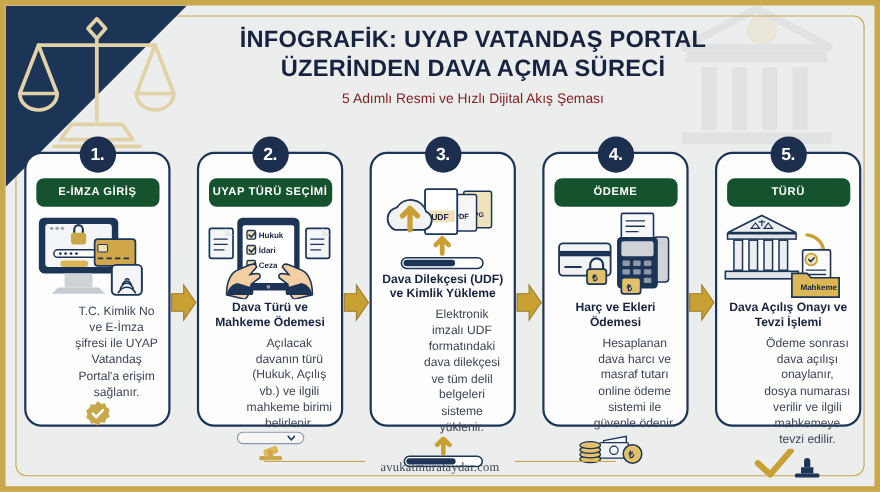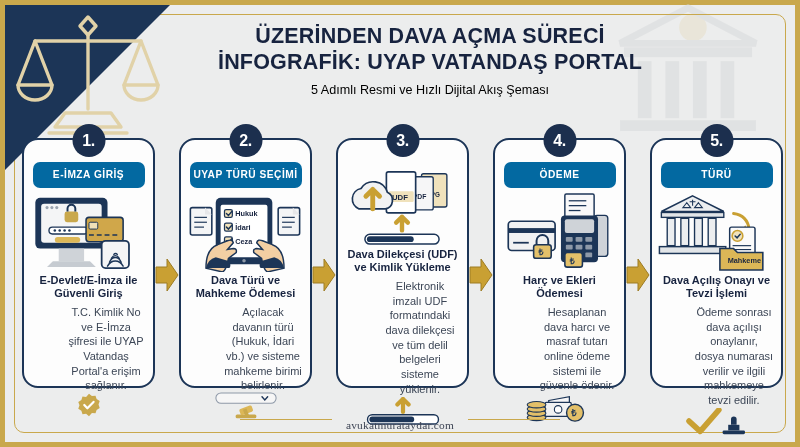--- a/index.html
+++ b/index.html
@@ -66,21 +66,21 @@
   }
   .title {
     color: #17233f;
     font-size: 21.5px;
     font-weight: bold;
     line-height: 1.2;
     letter-spacing: .2px;
   }
   .subtitle {
     margin-top: 7px;
-    color: #000000;
+    color: #7f1d1d;
     font-size: 12.6px;
     font-weight: normal;
   }
 
   
   .steps {
     position: absolute;
     left: 22px; top: 125px;
     width: 756px; height: 268px;
     display: flex;
@@ -111,21 +111,21 @@
     font-size: 16px;
     font-weight: bold;
     display: flex;
     align-items: center;
     justify-content: center;
     letter-spacing: -.5px;
   }
   .chip {
     width: 112px;
     min-height: 26px;
-    background: #0369a1;
+    background: #14532d;
     border-radius: 7px;
     color: #ffffff;
     font-size: 10.2px;
     font-weight: bold;
     letter-spacing: .5px;
     display: flex;
     align-items: center;
     justify-content: center;
     text-align: left;
     padding: 4px 3px;
@@ -226,22 +226,22 @@
           <path d="M111 84 a17 15 0 0 0 34 0"></path>
           <path d="M52 112 h46 l10 14 h-66 z"></path>
           <line x1="36" y1="132" x2="114" y2="132"></line>
         </g>
       </svg>
     </div>
   </div>
 
   <div class="header">
     <div class="title">
+      <div>İNFOGRAFİK: UYAP VATANDAŞ PORTAL</div>
       <div>ÜZERİNDEN DAVA AÇMA SÜRECİ</div>
-      <div>İNFOGRAFİK: UYAP VATANDAŞ PORTAL</div>
     </div>
     <div class="subtitle">5 Adımlı Resmi ve Hızlı Dijital Akış Şeması</div>
   </div>
 
   <div class="steps">
 
     <div class="card">
       <div class="step-num">1.</div>
       <div class="chip">E-İMZA GİRİŞ</div>
       <div class="art">
@@ -266,21 +266,20 @@
           <line x1="61" y1="44" x2="92" y2="44" stroke="#1c3557" stroke-width="1.6" stroke-dasharray="5 3"></line>
           <rect x="74" y="50" width="28" height="28" rx="4" fill="#f4f5f6" stroke="#1c3557" stroke-width="1.8"></rect>
           <g fill="none" stroke="#1c3557" stroke-width="1.5" stroke-linecap="round">
             <path d="M82 72 a7 10 0 0 1 12 0"></path>
             <path d="M84 68 a5 7 0 0 1 8 0"></path>
             <path d="M86.5 64 a2.6 4 0 0 1 3.5 0"></path>
             <path d="M80 76 a10 13 0 0 1 16 0"></path>
           </g>
         </svg>
       </div>
-      <div class="card-title">E-Devlet/E-İmza ile Güvenli Giriş</div>
       <div class="card-desc">T.C. Kimlik No ve E-İmza şifresi ile UYAP Vatandaş Portal'a erişim sağlanır.</div>
       <div class="card-foot">
         <svg viewBox="0 0 28 28" width="24" height="24">
           <path d="M14 1 l3.4 2.6 4.2-.5 1.3 4 3.6 2.3-1.4 4 1.4 4-3.6 2.3-1.3 4-4.2-.5L14 27l-3.4-2.8-4.2.5-1.3-4L1.5 18.4 2.9 14.4 1.5 10.4 5.1 8.1 6.4 4.1l4.2.5z" fill="#c9a84c"></path>
           <path d="M8.5 14 l3.6 3.8 7.2-7.4" fill="none" stroke="#ffffff" stroke-width="2.6" stroke-linecap="round" stroke-linejoin="round"></path>
         </svg>
       </div>
     </div>
 
     <div class="arrow">
@@ -318,21 +317,21 @@
             <path d="M41 50 l2 2 3.5-4" fill="none" stroke="#1c3557" stroke-width="1.5" stroke-linecap="round"></path>
             <text x="50" y="53" font-family="Liberation Sans, sans-serif" font-size="7.5" font-weight="bold" fill="#17233f">Ceza</text>
           </g>
           <path d="M20 78 q0-20 12-24 l10-4 q5-2 6 2 l-6 7 6-1 q4 0 3 4 l-8 6 q-2 12-6 14z" fill="#f3cfa3" stroke="#1c3557" stroke-width="1.5"></path>
           <path d="M20 78 q2-9 10-11 l14 4 q2 5 0 7z" fill="#1c3557"></path>
           <path d="M100 78 q0-20-12-24 l-10-4 q-5-2-6 2 l6 7 -6-1 q-4 0-3 4 l8 6 q2 12 6 14z" fill="#f3cfa3" stroke="#1c3557" stroke-width="1.5"></path>
           <path d="M100 78 q-2-9-10-11 l-14 4 q-2 5 0 7z" fill="#1c3557"></path>
         </svg>
       </div>
       <div class="card-title">Dava Türü ve Mahkeme Ödemesi</div>
-      <div class="card-desc">Açılacak davanın türü (Hukuk, İdari vb.) ve sisteme mahkeme birimi belirlenir.</div>
+      <div class="card-desc">Açılacak davanın türü (Hukuk, Açılış vb.) ve ilgili mahkeme birimi belirlenir.</div>
       <div class="card-foot">
         <svg viewBox="0 0 76 34" width="72" height="32">
           <rect x="6" y="1" width="64" height="11" rx="5.5" fill="#f6f6f6" stroke="#8e99a8" stroke-width="1.1"></rect>
           <path d="M55 5 l3 3.4 3-3.4" fill="none" stroke="#1c3557" stroke-width="1.5" stroke-linecap="round"></path>
           <g>
             <rect x="27" y="24" width="22" height="4" rx="1.6" fill="#c9a84c"></rect>
             <rect x="31" y="16" width="14" height="7" rx="1.8" fill="#dcb757" transform="rotate(-20 38 19)"></rect>
             <rect x="36" y="18" width="4" height="8" fill="#c9a84c" transform="rotate(-20 38 22)"></rect>
           </g>
         </svg>

